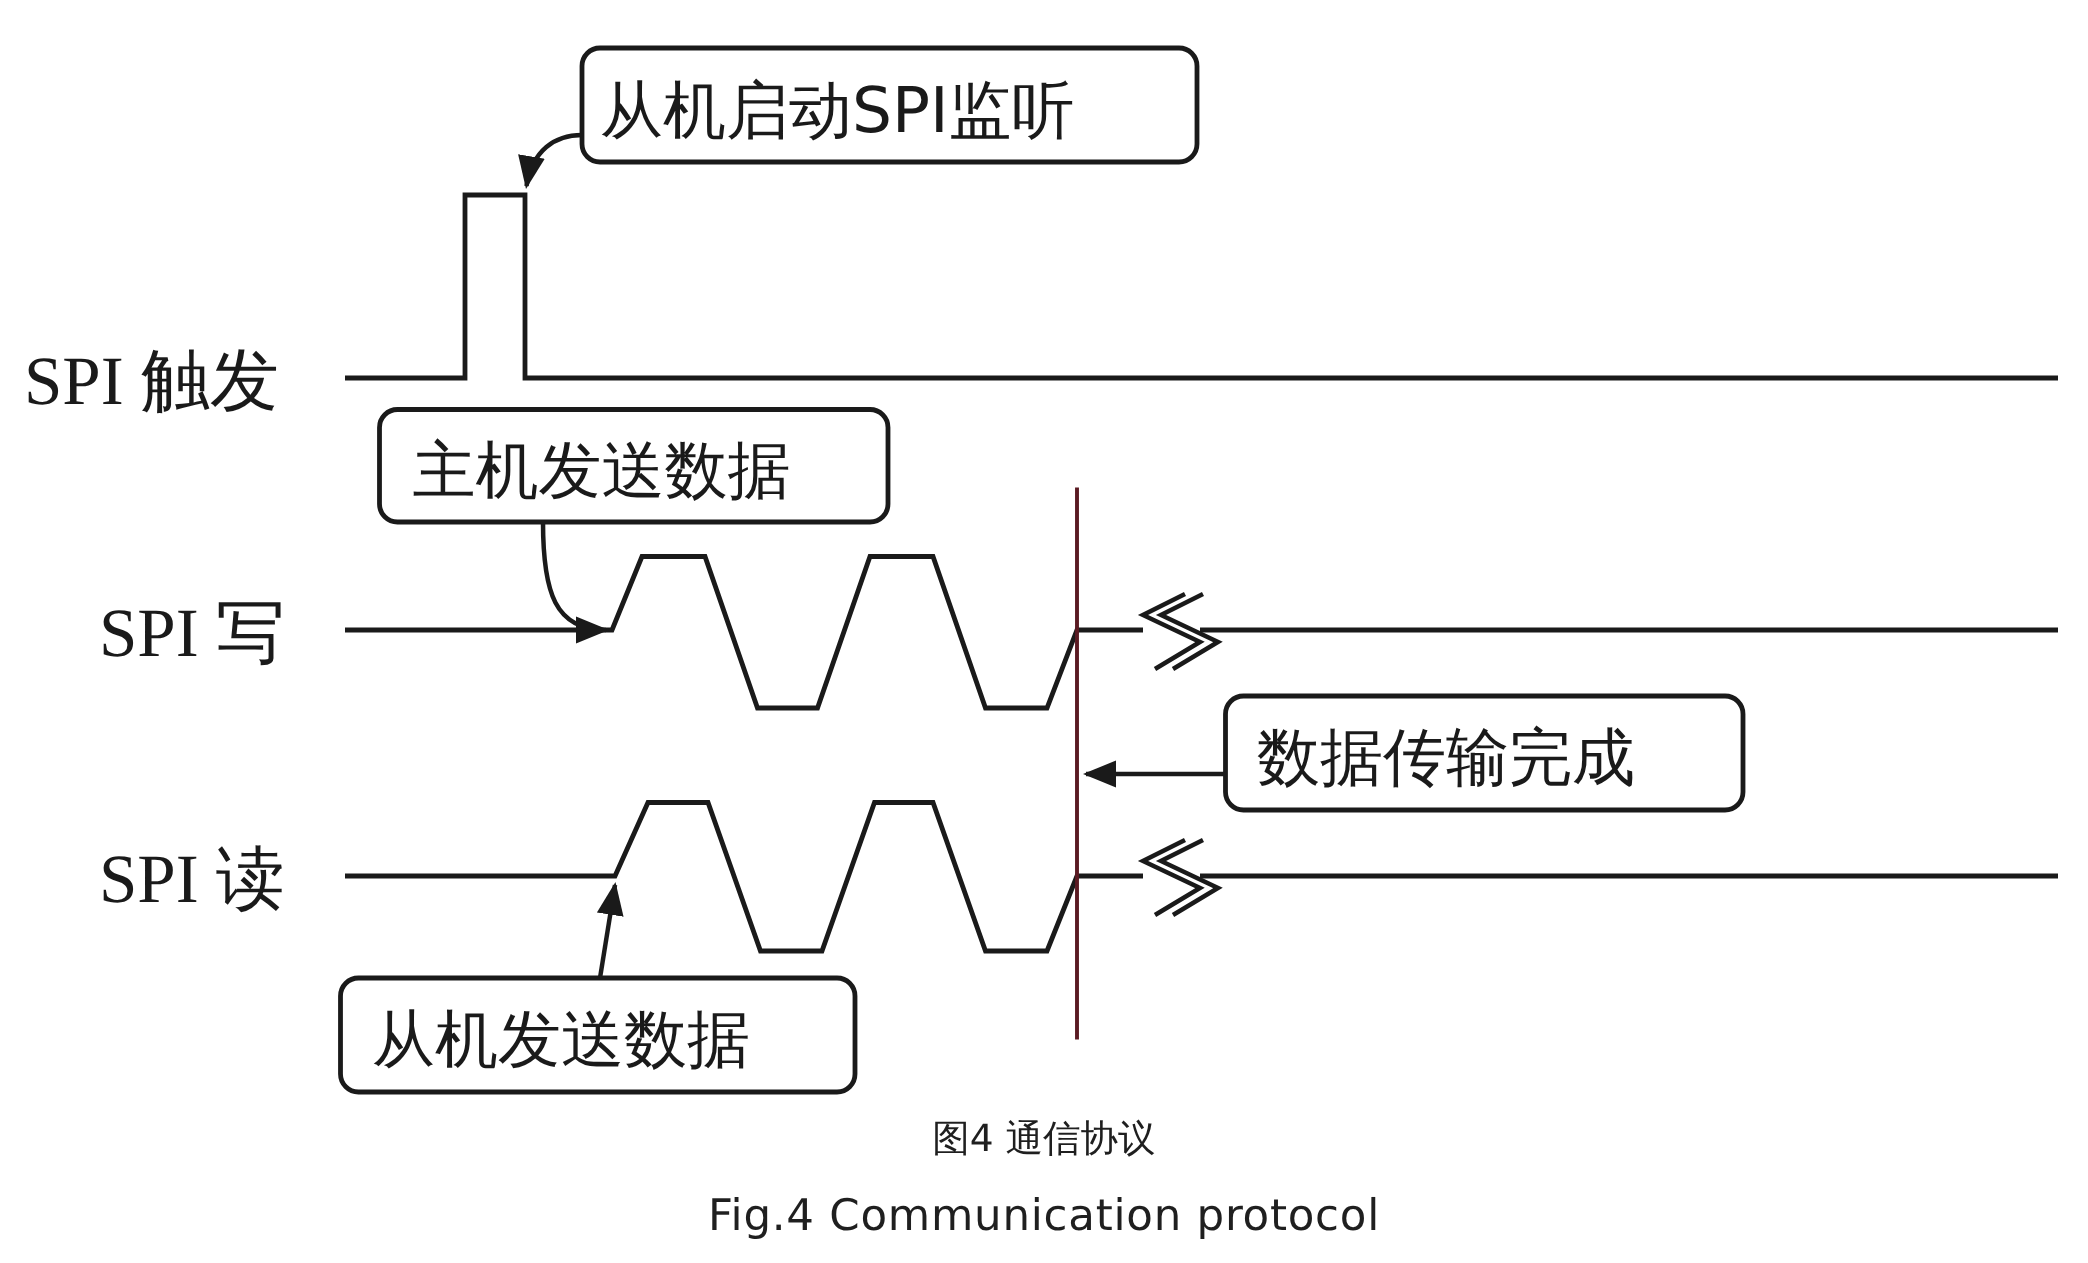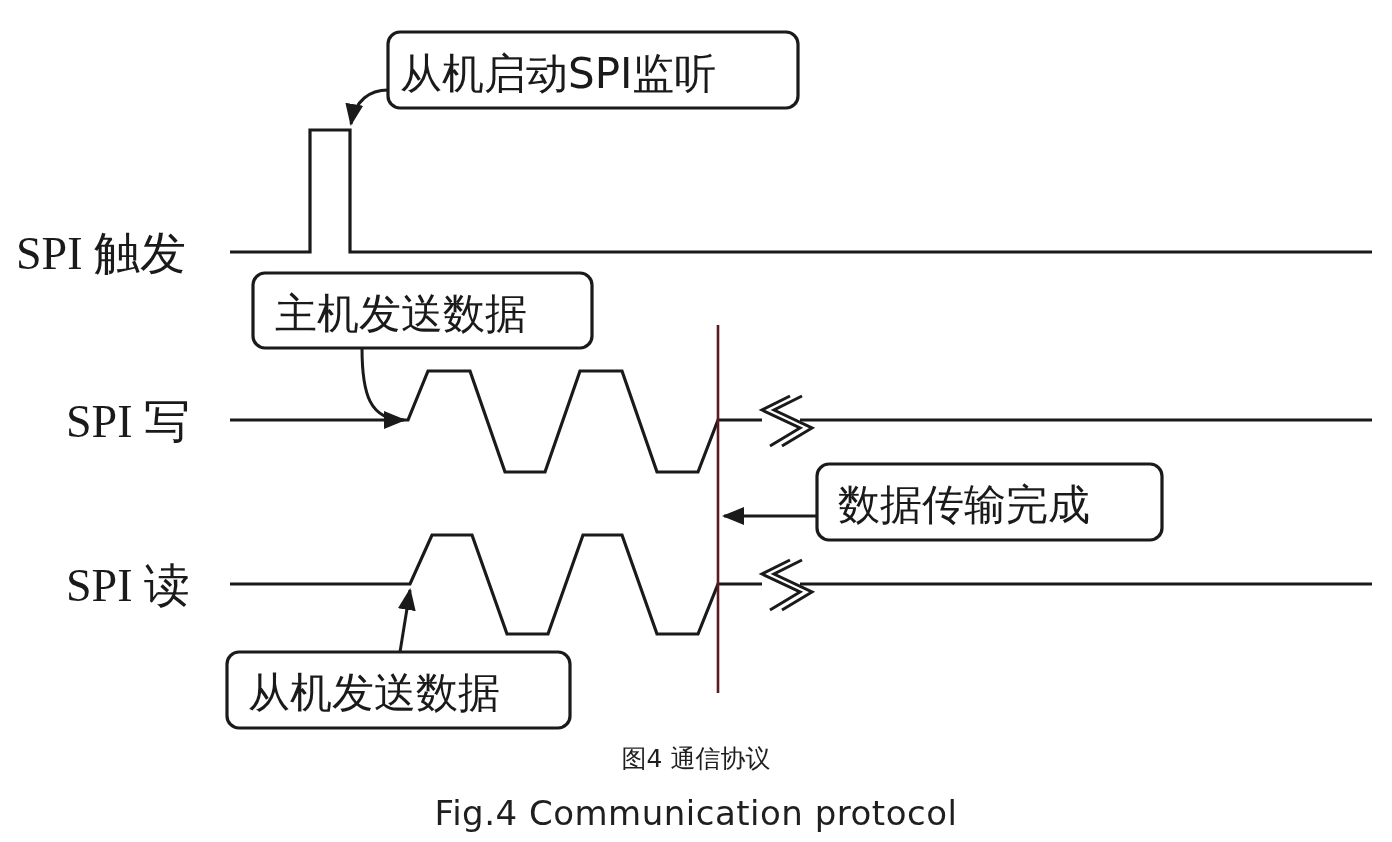--- a/index.html
+++ b/index.html
@@ -8,21 +8,21 @@
   .sig-label { font-family: "Liberation Serif", "DejaVu Serif", serif; font-size: 46px; fill: #1a1a1a; }
   .box-text { font-family: "DejaVu Sans", "Liberation Sans", sans-serif; font-size: 42px; fill: #1a1a1a; }
   .wave { fill: none; stroke: #1a1a1a; stroke-width: 3.2; stroke-linejoin: miter; }
   .box { fill: #ffffff; stroke: #1a1a1a; stroke-width: 3.2; }
   .arrow-line { fill: none; stroke: #1a1a1a; stroke-width: 3; }
   .marker-line { stroke: #5a1a22; stroke-width: 2.6; }
   .brk { fill: none; stroke: #1a1a1a; stroke-width: 3; }
   .caption { position: absolute; left: 0; width: 1392px; text-align: center;
              font-family: "DejaVu Sans", "Liberation Sans", sans-serif; color: #1f1f1f; }
   .caption-cn { top: 742px; font-size: 25px; }
-  .caption-en { top: 793px; font-size: 34px; letter-spacing: 0.5px; }
+  .caption-en { top: 793px; font-size: 29px; letter-spacing: 0.5px; }
 </style>
 </head>
 <body>
 
 <svg id="diagram" viewBox="0 0 1392 842" xmlns="http://www.w3.org/2000/svg">
   <defs>
     <marker id="arrowhead" markerWidth="10" markerHeight="10" refX="8" refY="5" orient="auto" markerUnits="userSpaceOnUse">
       <path d="M0,0 L10,5 L0,10 Z" fill="#1a1a1a"></path>
     </marker>
     <marker id="arrowhead-lg" markerWidth="22" markerHeight="20" refX="20" refY="10" orient="auto" markerUnits="userSpaceOnUse">

